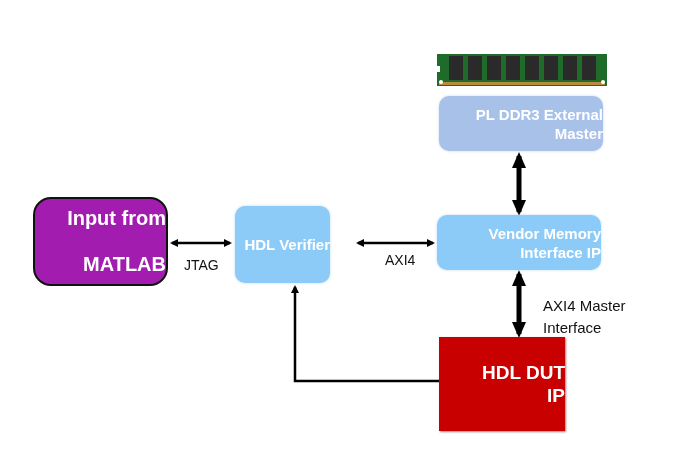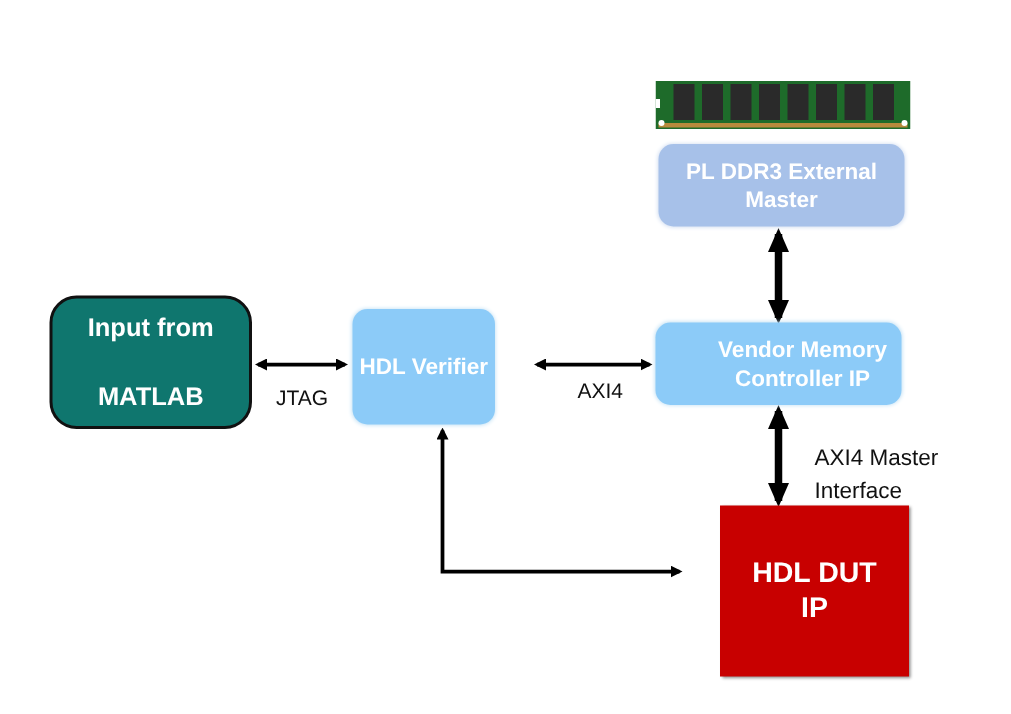--- a/index.html
+++ b/index.html
@@ -1,24 +1,24 @@
 <!DOCTYPE html>
 <html><head>
 <meta charset="utf-8">
 <style>
   html, body { margin: 0; padding: 0; background: #ffffff; }
   body { width: 674px; height: 476px; position: relative; overflow: hidden; font-family: "Liberation Sans", sans-serif; }
-  .box { position: absolute; display: flex; flex-direction: column; align-items: center; justify-content: center; text-align: center; color: #ffffff; font-weight: bold; font-size: 15px; line-height: 19px; box-sizing: border-box; }
+  .box { position: absolute; display: flex; flex-direction: column; align-items: flex-end; justify-content: center; text-align: center; color: #ffffff; font-weight: bold; font-size: 15px; line-height: 19px; box-sizing: border-box; }
   .box span { display: block; }
-  #matlab { left: 33px; top: 197px; width: 135px; height: 89px; background: #0f766e; border: 2px solid #111; border-radius: 18px; font-size: 17px; line-height: 21px; gap: 25px; }
+  #matlab { left: 33px; top: 197px; width: 135px; height: 89px; background: #a21caf; border: 2px solid #111; border-radius: 18px; font-size: 20px; line-height: 21px; gap: 25px; }
   #jtagaxi { left: 235px; top: 206px; width: 95px; height: 77px; background: #8ccbf8; border-radius: 10px; box-shadow: 0 0 3px #b9dcf3; }
   #jtagaxi .small { font-size: 13.5px; }
   #vendor { left: 437px; top: 215px; width: 164px; height: 55px; background: #8ccbf8; border-radius: 10px; box-shadow: 0 0 3px #b9dcf3; padding-left: 32px; }
   #ddr { left: 439px; top: 96px; width: 164px; height: 55px; background: #a7c1e9; border-radius: 10px; box-shadow: 0 0 3px #cbd9ef; }
-  #dut { left: 480px; top: 337px; width: 126px; height: 114px; background: #c80000; font-size: 19px; line-height: 23px; box-shadow: 1px 1px 2px #888; }
+  #dut { left: 439px; top: 337px; width: 126px; height: 94px; background: #c80000; font-size: 19px; line-height: 23px; box-shadow: 1px 1px 2px #888; }
   .label { position: absolute; color: #111; font-size: 14px; }
   #lbl-jtag { left: 184px; top: 257px; }
   #lbl-axi4 { left: 385px; top: 252px; }
   #lbl-master { left: 543px; top: 285px; font-size: 15px; line-height: 22px; margin-top: 10px; }
   svg.lines { position: absolute; left: 0; top: 0; }
   #ram { position: absolute; left: 437px; top: 52px; width: 170px; height: 36px; }
 </style>
 </head>
 <body>
 
@@ -60,21 +60,21 @@
   <span>Input from</span>
   <span>MATLAB</span>
 </div>
 
 <div class="box" id="jtagaxi">
   <span>HDL Verifier</span>
 </div>
 
 <div class="box" id="vendor">
   <span>Vendor Memory</span>
-  <span>Controller IP</span>
+  <span>Interface IP</span>
 </div>
 
 <div class="box" id="ddr">
   <span>PL DDR3 External</span>
   <span>Master</span>
 </div>
 
 <div class="box" id="dut">
   <span>HDL DUT</span>
   <span>IP</span>

